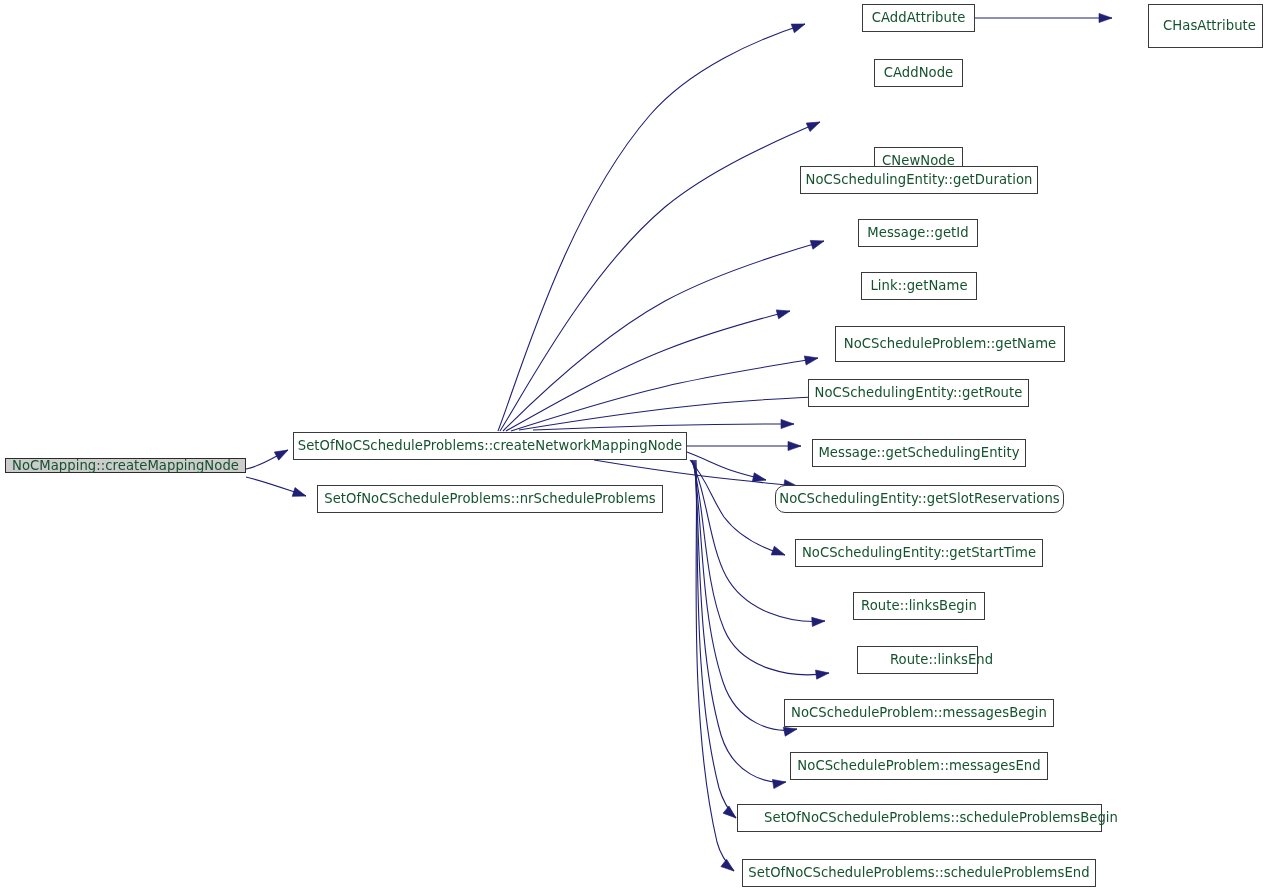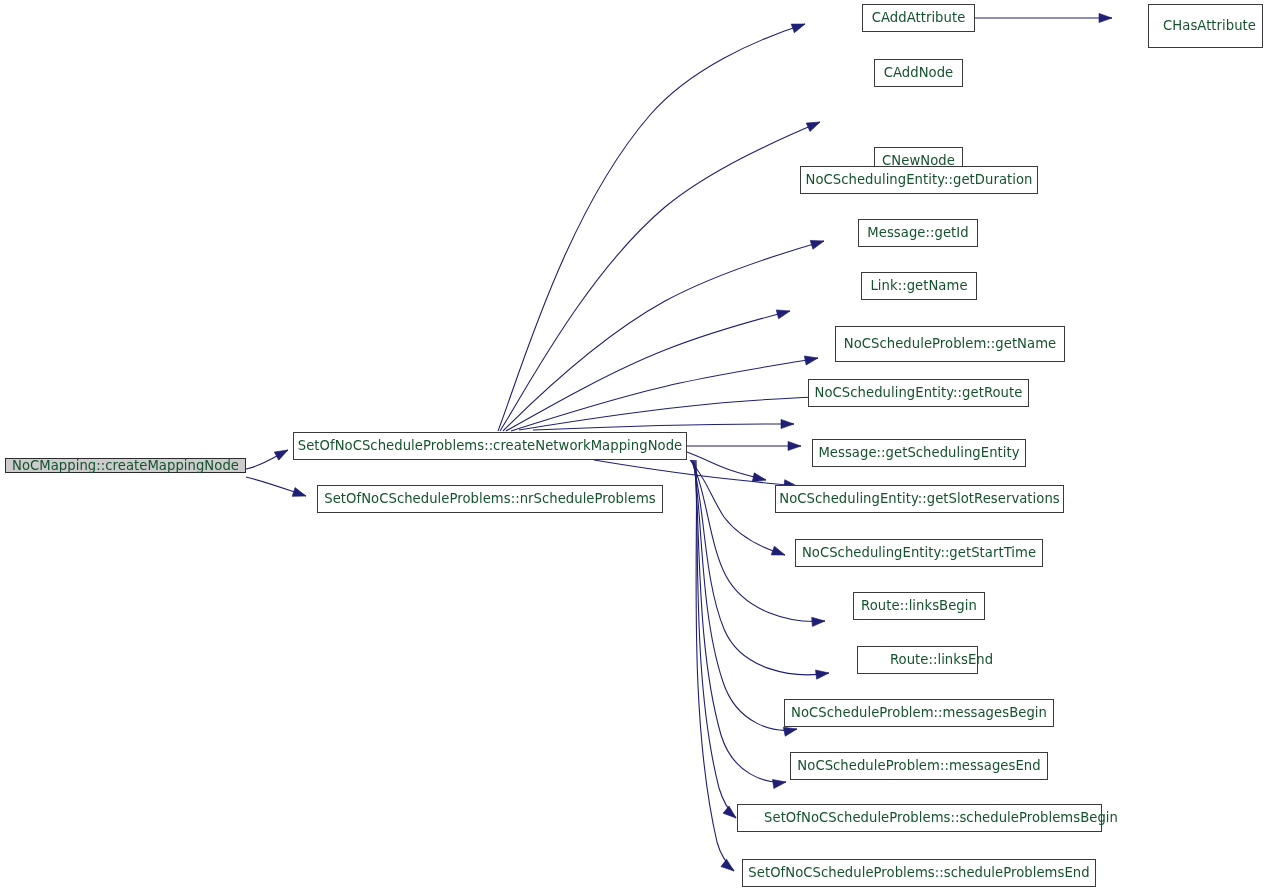--- a/index.html
+++ b/index.html
@@ -144,21 +144,21 @@
       </div>
       <div class="gnode" style="left: 835px; top: 326px; width: 230px; height: 36px;">
         <span class="gnode-label">NoCScheduleProblem::getName</span>
       </div>
       <div class="gnode" style="left: 808px; top: 379px; width: 221px; height: 28px;">
         <span class="gnode-label">NoCSchedulingEntity::getRoute</span>
       </div>
       <div class="gnode" style="left: 812px; top: 432px; width: 214px; height: 28px; margin-top: 7px;">
         <span class="gnode-label">Message::getSchedulingEntity</span>
       </div>
-      <div class="gnode" style="left: 775px; top: 485px; width: 289px; height: 28px;">
+      <div class="gnode" style="left: 775px; top: 485px; width: 289px; height: 28px; border-radius: 10px;">
         <span class="gnode-label">NoCSchedulingEntity::getSlotReservations</span>
       </div>
       <div class="gnode" style="left: 795px; top: 539px; width: 248px; height: 28px;">
         <span class="gnode-label">NoCSchedulingEntity::getStartTime</span>
       </div>
       <div class="gnode" style="left: 853px; top: 592px; width: 132px; height: 28px;">
         <span class="gnode-label">Route::linksBegin</span>
       </div>
       <div class="gnode" style="left: 857px; top: 646px; width: 121px; height: 28px; padding-left: 48px;">
         <span class="gnode-label">Route::linksEnd</span>

